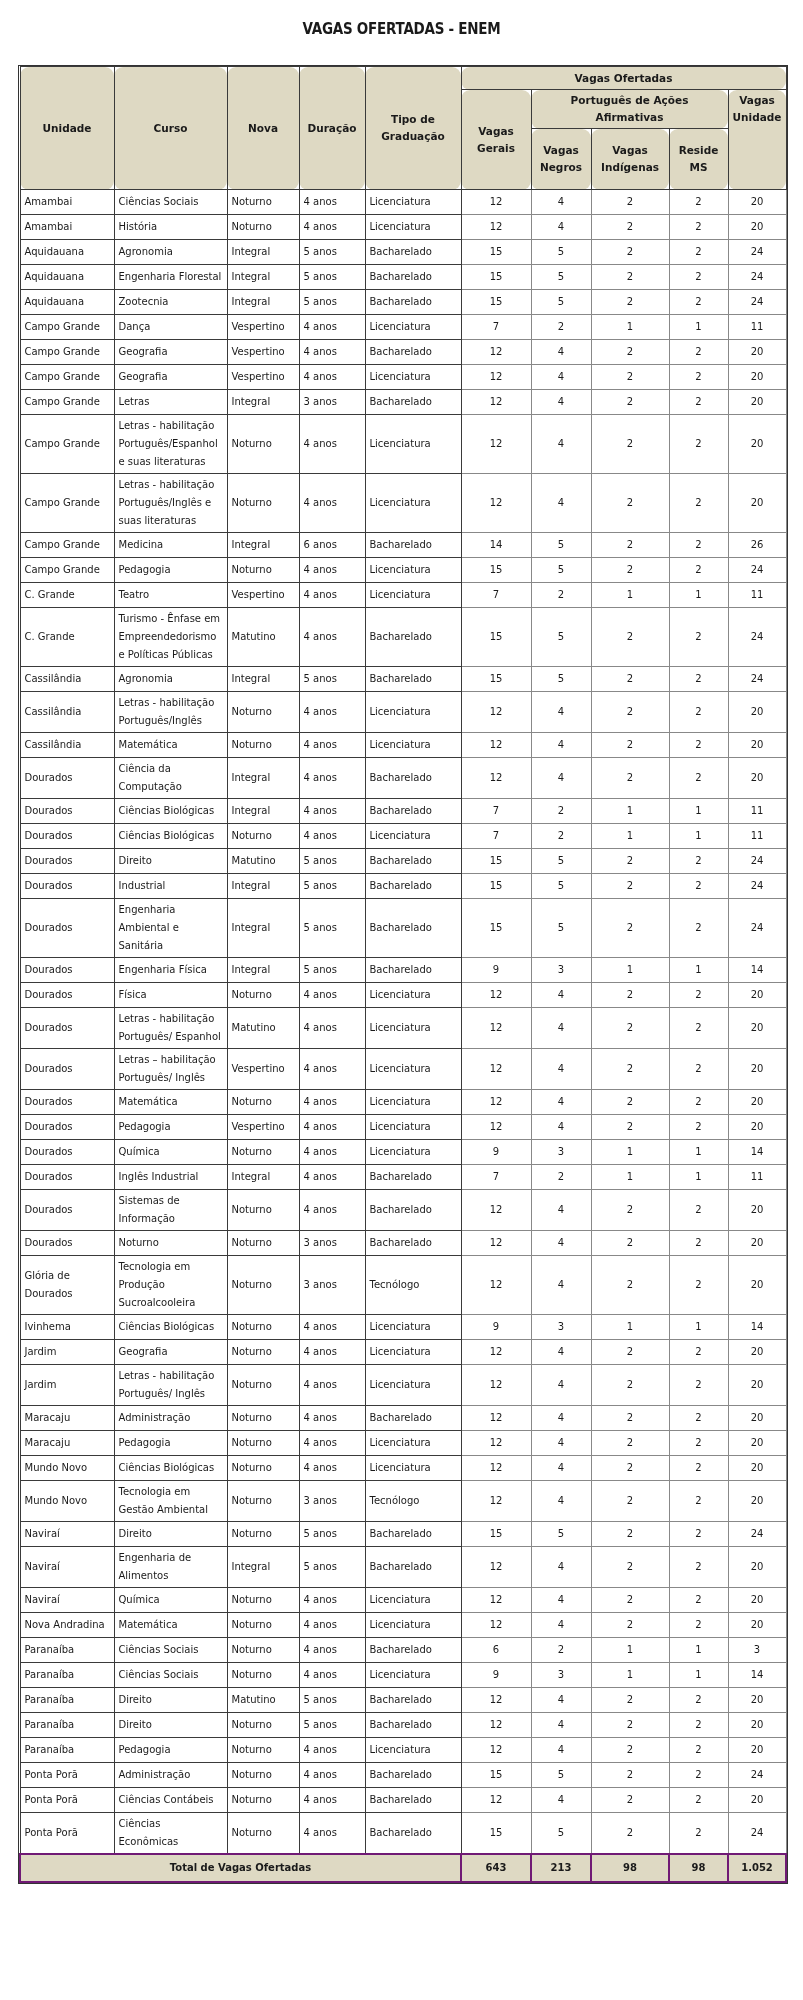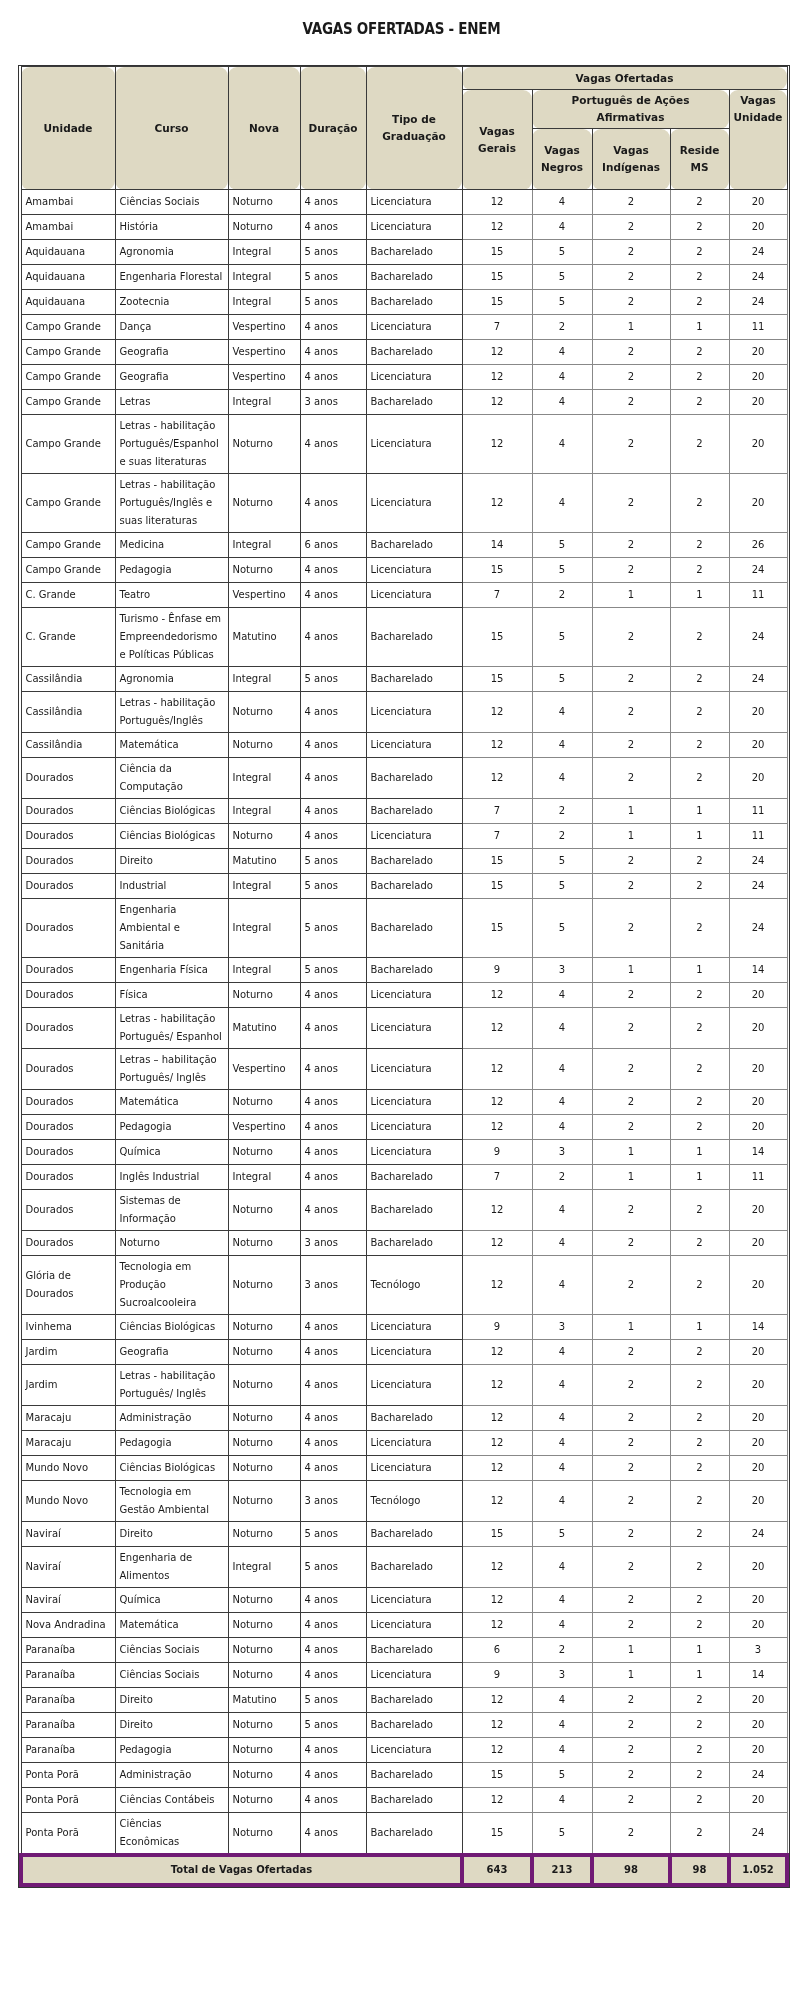--- a/index.html
+++ b/index.html
@@ -8,21 +8,21 @@
   .title { position: absolute; top: 20px; left: 0; width: 803px; text-align: center;
            font-family: "DejaVu Sans", sans-serif; font-weight: bold; font-size: 15px;
            letter-spacing: -0.3px; transform: scaleX(0.9); }
   table { position: absolute; top: 66px; left: 19px; width: 766px;
           border-collapse: collapse; table-layout: fixed; font-size: 10px; }
   th, td { border: 1px solid #3a3a3a; padding: 2px 4px; line-height: 18px; }
   th { background: #ded9c3; font-weight: bold; text-align: center; font-size: 10.5px; line-height: 17px; border-radius: 9px; }
   td.l { text-align: left; }
   td.c { text-align: center; }
   td.num { border-color: #888; }
-  tr.total td { background: #ded9c3; font-weight: bold; text-align: center; height: 22px; border: 4px solid #701a75; }
+  tr.total td { background: #ded9c3; font-weight: bold; text-align: center; height: 22px; border: 2px solid #701a75; }
   tr.body-row td { height: 20px; }
   .outer { outline: 1.5px solid #333; }
 </style>
 </head>
 <body>
 
 <div class="title">VAGAS OFERTADAS - ENEM</div>
 
 <table class="outer">
   <colgroup>

